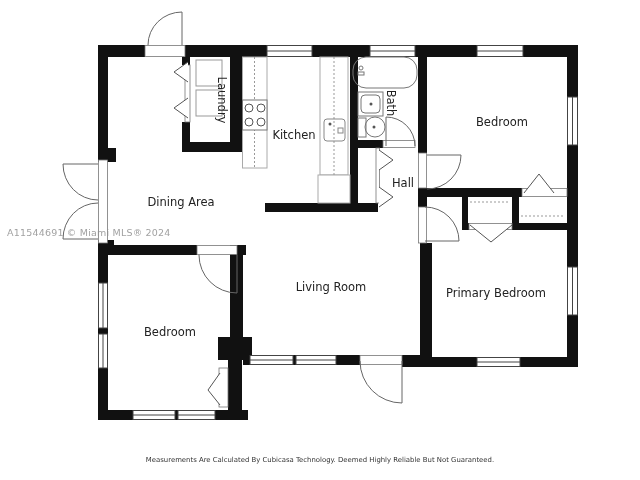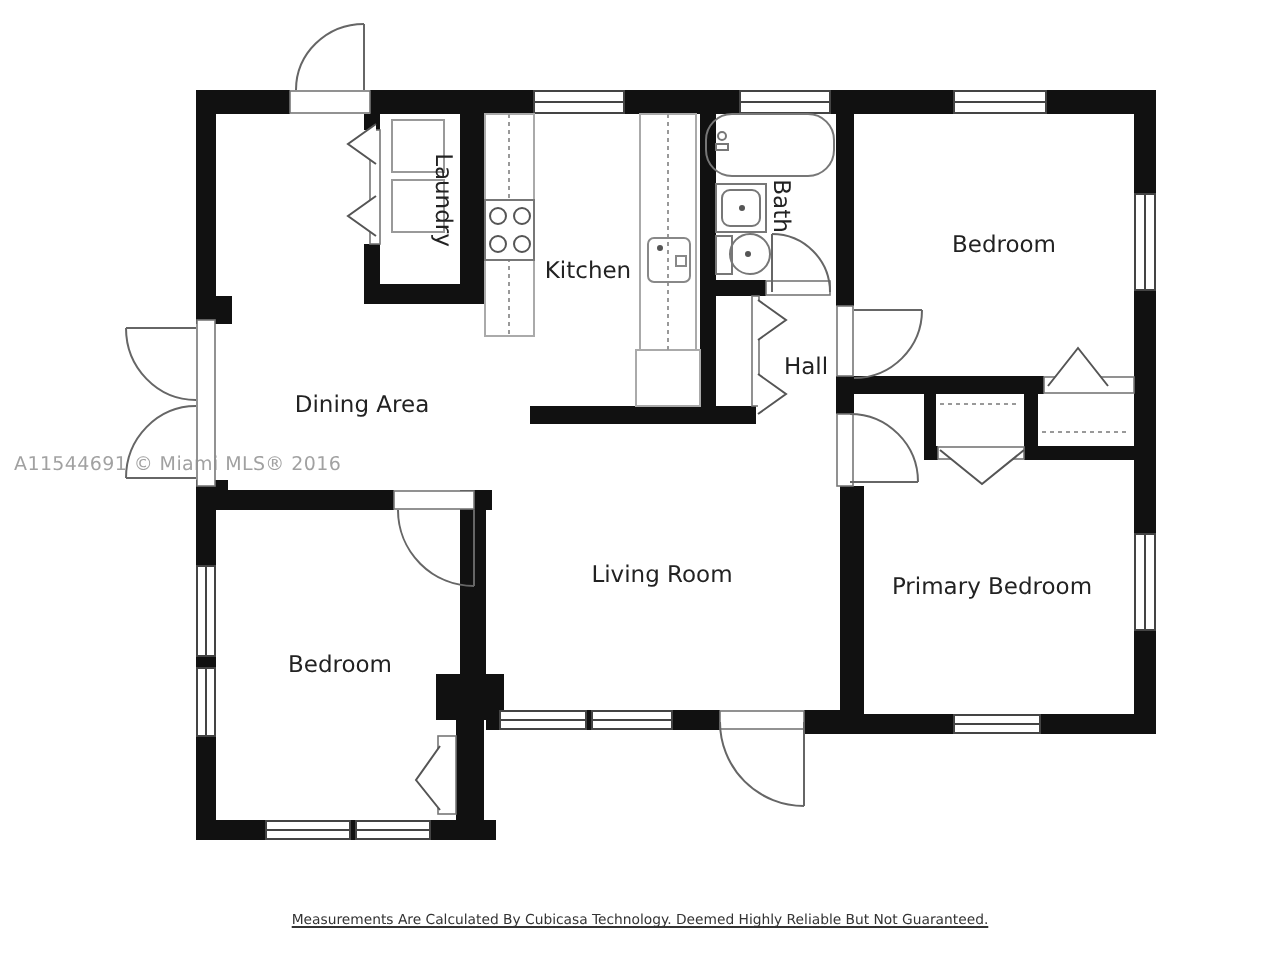--- a/index.html
+++ b/index.html
@@ -1,28 +1,28 @@
 <!DOCTYPE html>
 <html><head>
 <meta charset="utf-8">
 <style>
   html,body{margin:0;padding:0;background:#fff;}
   body{font-family:"DejaVu Sans","Liberation Sans",sans-serif;}
   .stage{position:relative;width:640px;height:480px;background:#fff;overflow:hidden;}
   .watermark{position:absolute;left:7px;top:227px;font-size:9.5px;color:rgba(145,145,145,.85);letter-spacing:.2px;white-space:nowrap;z-index:5;}
-  .disclaimer{position:absolute;left:0;top:456px;width:640px;text-align:center;font-size:6.9px;color:#333;z-index:5;text-decoration:underline;}
+  .disclaimer{position:absolute;left:0;top:456px;width:640px;text-align:center;font-size:6.9px;color:#333;z-index:5;}
   svg{position:absolute;left:0;top:0;}
   text.room{font-size:11.5px;fill:#222;font-family:"DejaVu Sans","Liberation Sans",sans-serif;}
 </style>
 </head>
 <body>
 
 <div class="stage">
 
-  <div class="watermark">A11544691 © Miami MLS® 2016</div>
+  <div class="watermark">A11544691 © Miami MLS® 2024</div>
 
   <svg width="640" height="480" viewBox="0 0 640 480">
 
     <g fill="#111" stroke="none">
 
       <rect x="98" y="45" width="47" height="12"></rect>
         <rect x="185" y="45" width="82" height="12"></rect>
       <rect x="312" y="45" width="58" height="12"></rect>
         <rect x="415" y="45" width="62" height="12"></rect>
       <rect x="523" y="45" width="55" height="12"></rect>

